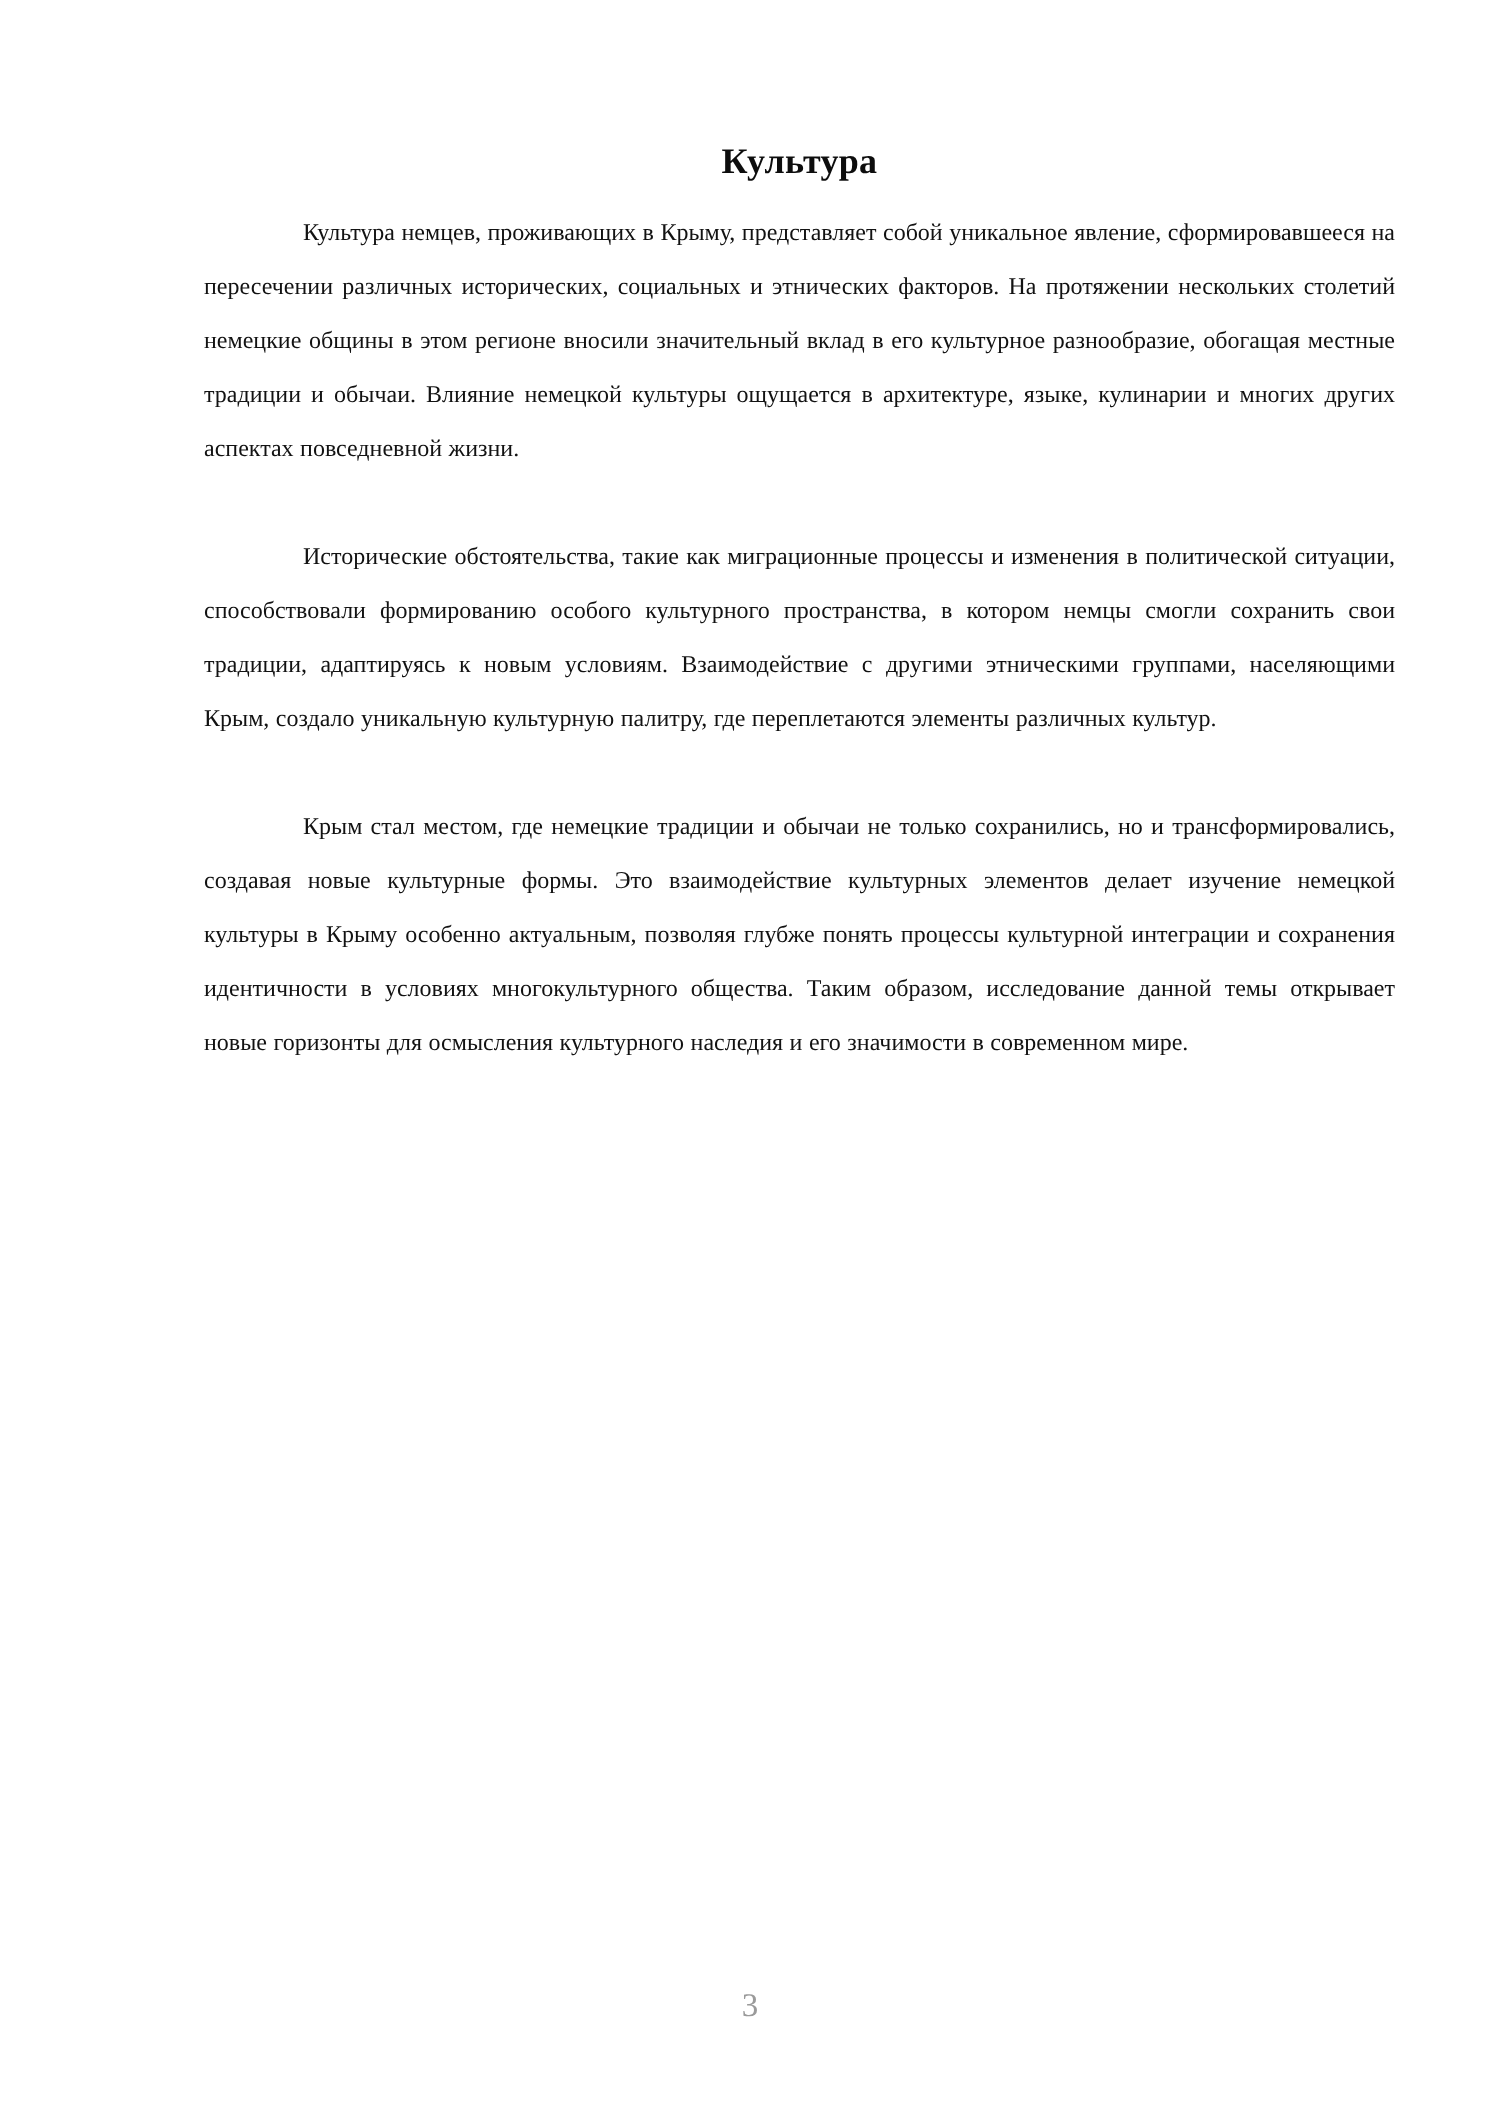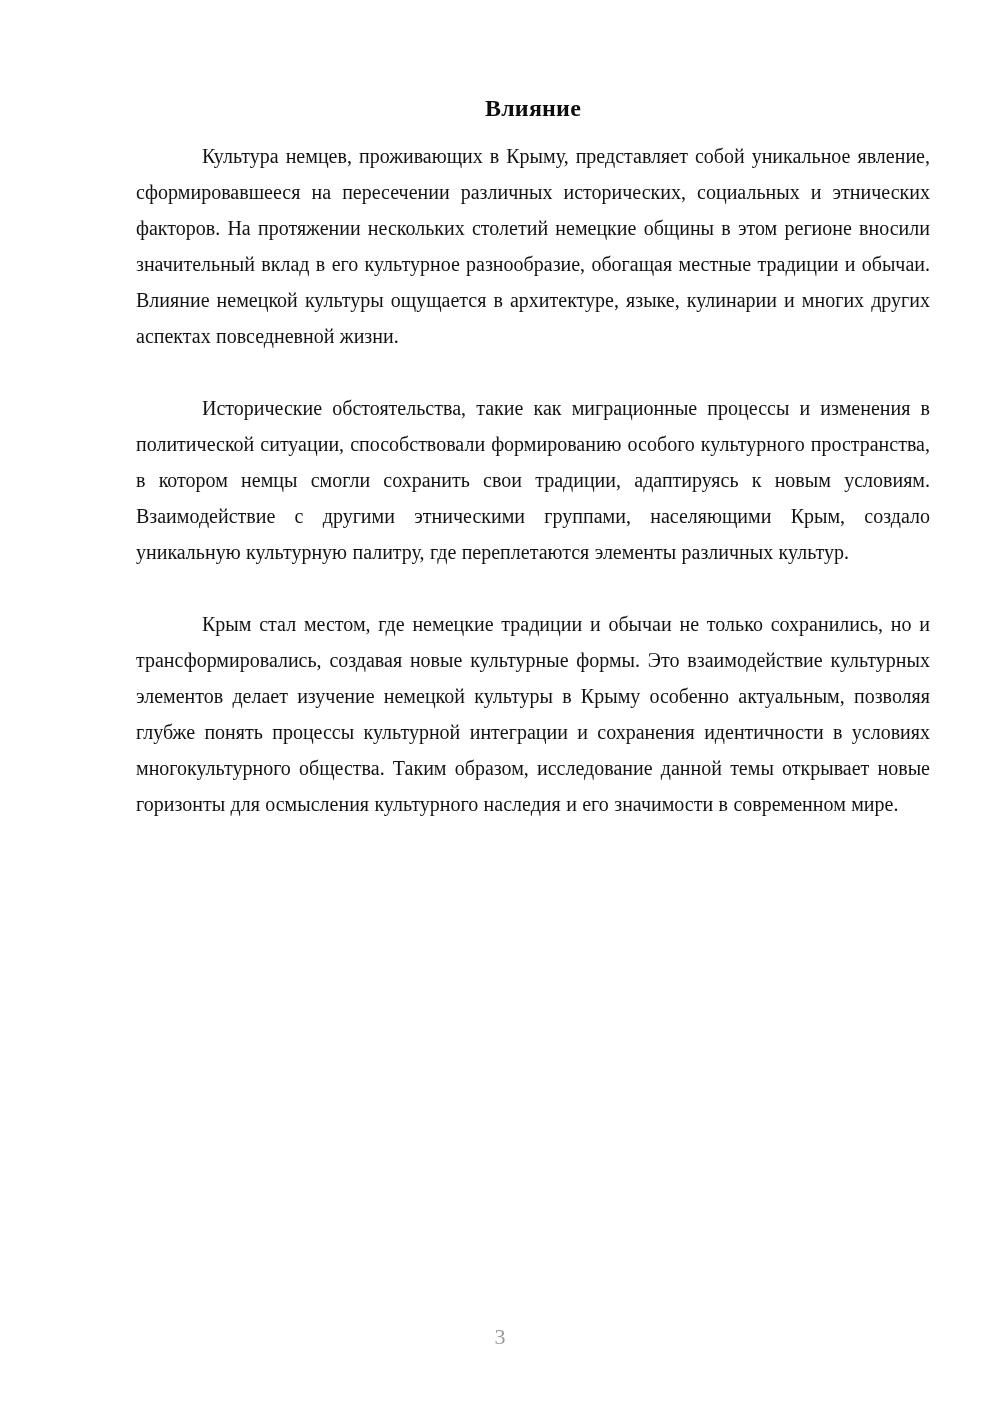--- a/index.html
+++ b/index.html
@@ -31,21 +31,21 @@
     font-size: 24px;
     font-weight: bold;
     text-align: center;
     line-height: 36px;
     margin: 0 0 0 0;
     letter-spacing: 0.2px;
     color: #0d0d0d;
   }
 
   .body-paragraph {
-    font-size: 20px;
+    font-size: 16px;
     line-height: 36px;
     text-align: justify;
     text-align-last: left;
     text-justify: inter-word;
     margin: 0;
     text-indent: 66px;
     color: #121212;
     hyphens: none;
     word-spacing: 0.02em;
   }
@@ -70,21 +70,21 @@
     font-family: "Liberation Serif", "DejaVu Serif", serif;
   }
 </style>
 </head>
 <body>
 
 <div class="page">
 
   <div class="content">
 
-    <h1 class="doc-title">Влияние</h1>
+    <h1 class="doc-title">Культура</h1>
 
     <div class="title-gap"></div>
 
     <p class="body-paragraph">Культура немцев, проживающих в Крыму, представляет собой уникальное явление, сформировавшееся на пересечении различных исторических, социальных и этнических факторов. На протяжении нескольких столетий немецкие общины в этом регионе вносили значительный вклад в его культурное разнообразие, обогащая местные традиции и обычаи. Влияние немецкой культуры ощущается в архитектуре, языке, кулинарии и многих других аспектах повседневной жизни.</p>
 
     <div class="para-gap"></div>
 
     <p class="body-paragraph">Исторические обстоятельства, такие как миграционные процессы и изменения в политической ситуации, способствовали формированию особого культурного пространства, в котором немцы смогли сохранить свои традиции, адаптируясь к новым условиям. Взаимодействие с другими этническими группами, населяющими Крым, создало уникальную культурную палитру, где переплетаются элементы различных культур.</p>
 
     <div class="para-gap"></div>

